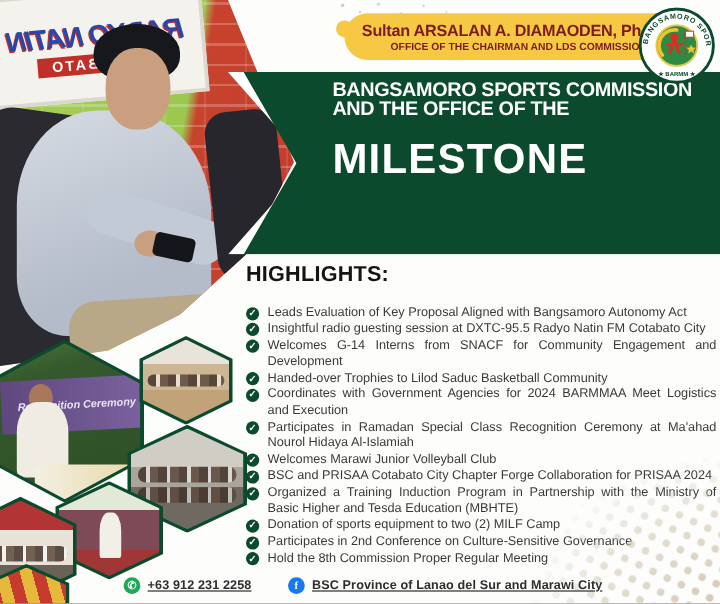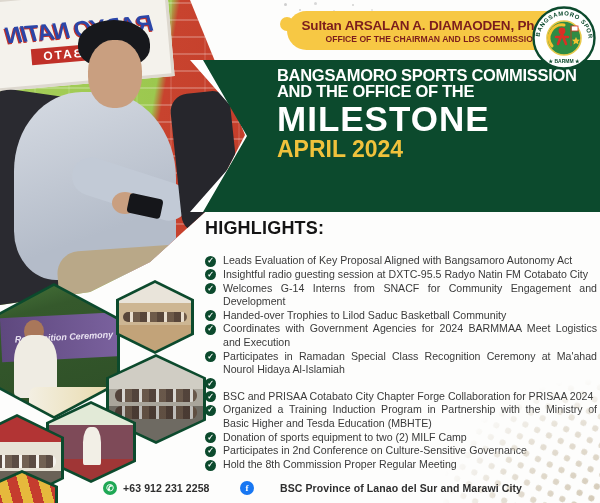--- a/index.html
+++ b/index.html
@@ -64,21 +64,21 @@
   .band{ position:absolute; left:190px; top:60px; width:410px; height:152px; z-index:3;}
   .band .w{ position:absolute; inset:0; background:#ffffff;
     clip-path:polygon(0 0,100% 0,100% 100%,0 100%,67px 50%);}
   .band .g{ position:absolute; left:13px; top:0; right:0; bottom:0;
     background:var(--green,#0c4a2d);
     clip-path:polygon(0 0,100% 0,100% 100%,0 100%,44px 50%);
     padding:7px 0 0 74px; box-sizing:border-box; color:#fff;}
   .band .t1{ font-size:16.5px; font-weight:800; line-height:16px; letter-spacing:-0.3px;}
   .band .t2{ font-size:16.5px; font-weight:800; line-height:16px; letter-spacing:-0.3px;}
   .band .t3{ font-size:31px; font-weight:800; line-height:31px; margin-top:2px; letter-spacing:-0.5px;}
-  .band .t4{ font-size:35px; font-weight:800; line-height:35px; margin-top:2px; letter-spacing:1px;}
+  .band .t4{ font-size:35px; font-weight:800; line-height:35px; margin-top:16px; letter-spacing:1px;}
   .band .t5{ font-size:23px; font-weight:800; line-height:25px; margin-top:1px; color:var(--yellow_text,#f0c23c);}
   
   .hl-head{ position:absolute; left:205px; top:218px; font-size:18px; font-weight:800;
     color:#141414; letter-spacing:0.2px;}
   .hl-list{ position:absolute; left:205px; top:254px; width:392px;}
   .hl-item{ display:flex; align-items:flex-start; gap:7px; margin-bottom:0.5px;}
   .check{ flex:0 0 auto; width:11px; height:11px; margin-top:1.5px; border-radius:50%;
     background:var(--green,#0c4a2d); color:#fff; font-size:8px; font-weight:800;
     display:flex; align-items:center; justify-content:center; line-height:1;}
   .hl-text{ font-size:10.6px; line-height:13.3px; color:#3a3a3a; font-weight:500;
@@ -106,21 +106,21 @@
     background:#f2efe6; border-radius:40% 40% 8% 8%;}
   .h5 .hex-in{ background:linear-gradient(180deg,#b23434 0 30%,#e8e3d6 30% 66%,#6a6257 66% 100%);}
   .h6 .hex-in{ background:repeating-linear-gradient(75deg,#e6b93c 0 10px,#c53c2e 10px 20px);}
   .people{ position:absolute; left:6%; right:6%; height:16%; border-radius:6px;
     background:repeating-linear-gradient(90deg,#43322a 0 7px, rgba(255,255,255,.65) 7px 10px, #5d4a3c 10px 17px);
     opacity:.85;}
   
   .contact{ position:absolute; display:flex; align-items:center; gap:6px; z-index:6;}
   .cicon{ width:14px; height:14px; border-radius:50%; display:flex; align-items:center;
     justify-content:center; color:#fff; font-size:9px; font-weight:800; line-height:1;}
-  .ctext{ font-size:10.5px; font-weight:700; color:#2e2e2e; letter-spacing:0.1px;}
+  .ctext{ font-size:10.5px; font-weight:700; color:#2e2e2e; letter-spacing:0.1px;text-decoration:underline;}
   
   .halftone{ position:absolute; right:0; bottom:0; z-index:1;}
 </style>
 </head>
 <body>
 
 <div class="poster">
 
   <div class="hero">
     <div class="brick"></div>
@@ -169,21 +169,20 @@
     <line x1="39" y1="20" x2="39" y2="40" stroke="#8a5a2b" stroke-width="1.4"></line>
     <path d="M 44,31 l 1.2,2.6 2.8,0.2 -2.1,1.9 0.7,2.8 -2.6-1.5 -2.6,1.5 0.7-2.8 -2.1-1.9 2.8-0.2 z" fill="#f2c230"></path>
   </svg>
 
   <div class="band">
     <div class="w"></div>
     <div class="g">
       <div class="t1">BANGSAMORO SPORTS COMMISSION</div>
       <div class="t2">AND THE OFFICE OF THE</div>
       <div class="t4">MILESTONE</div>
-      <div class="t5">APRIL 2024</div>
     </div>
   </div>
 
   <div class="hl-head">HIGHLIGHTS:</div>
   <div class="hl-list">
 
   <div class="hl-item" style="">
       <span class="check">✓</span>
       <span class="hl-text">Leads Evaluation of Key Proposal Aligned with Bangsamoro Autonomy Act</span>
     </div>
@@ -202,20 +201,21 @@
       <div class="hl-item" style="">
       <span class="check">✓</span>
       <span class="hl-text">Coordinates with Government Agencies for 2024 BARMMAA Meet Logistics and Execution</span>
     </div>
       <div class="hl-item" style="">
       <span class="check">✓</span>
       <span class="hl-text">Participates in Ramadan Special Class Recognition Ceremony at Ma'ahad Nourol Hidaya Al-Islamiah</span>
     </div>
       <div class="hl-item" style="">
       <span class="check">✓</span>
+      <span class="hl-text">Welcomes Marawi Junior Volleyball Club</span>
     </div>
       <div class="hl-item" style="">
       <span class="check">✓</span>
       <span class="hl-text">BSC and PRISAA Cotabato City Chapter Forge Collaboration for PRISAA 2024</span>
     </div>
       <div class="hl-item" style="">
       <span class="check">✓</span>
       <span class="hl-text">Organized a Training Induction Program in Partnership with the Ministry of Basic Higher and Tesda Education (MBHTE)</span>
     </div>
       <div class="hl-item" style="">
@@ -281,16 +281,16 @@
     </defs>
     <rect width="160" height="125" fill="url(#dots)" mask="url(#m)"></rect>
   </svg>
 
   <div class="contact" style="left:103px;top:481px;">
     <span class="cicon" style="background:var(--phone_green,#1fa855);">✆</span>
     <span class="ctext">+63 912 231 2258</span>
   </div>
   <div class="contact" style="left:240px;top:481px;">
     <span class="cicon" style="background:var(--facebook_blue,#1877f2);font-family:'Liberation Serif',serif;">f</span>
-    <span class="ctext" style="font-weight:600;margin-left:20px;">BSC Province of Lanao del Sur and Marawi City</span>
+    <span class="ctext" style="font-weight:600;">BSC Province of Lanao del Sur and Marawi City</span>
   </div>
 
 </div>
 
 </body></html>

